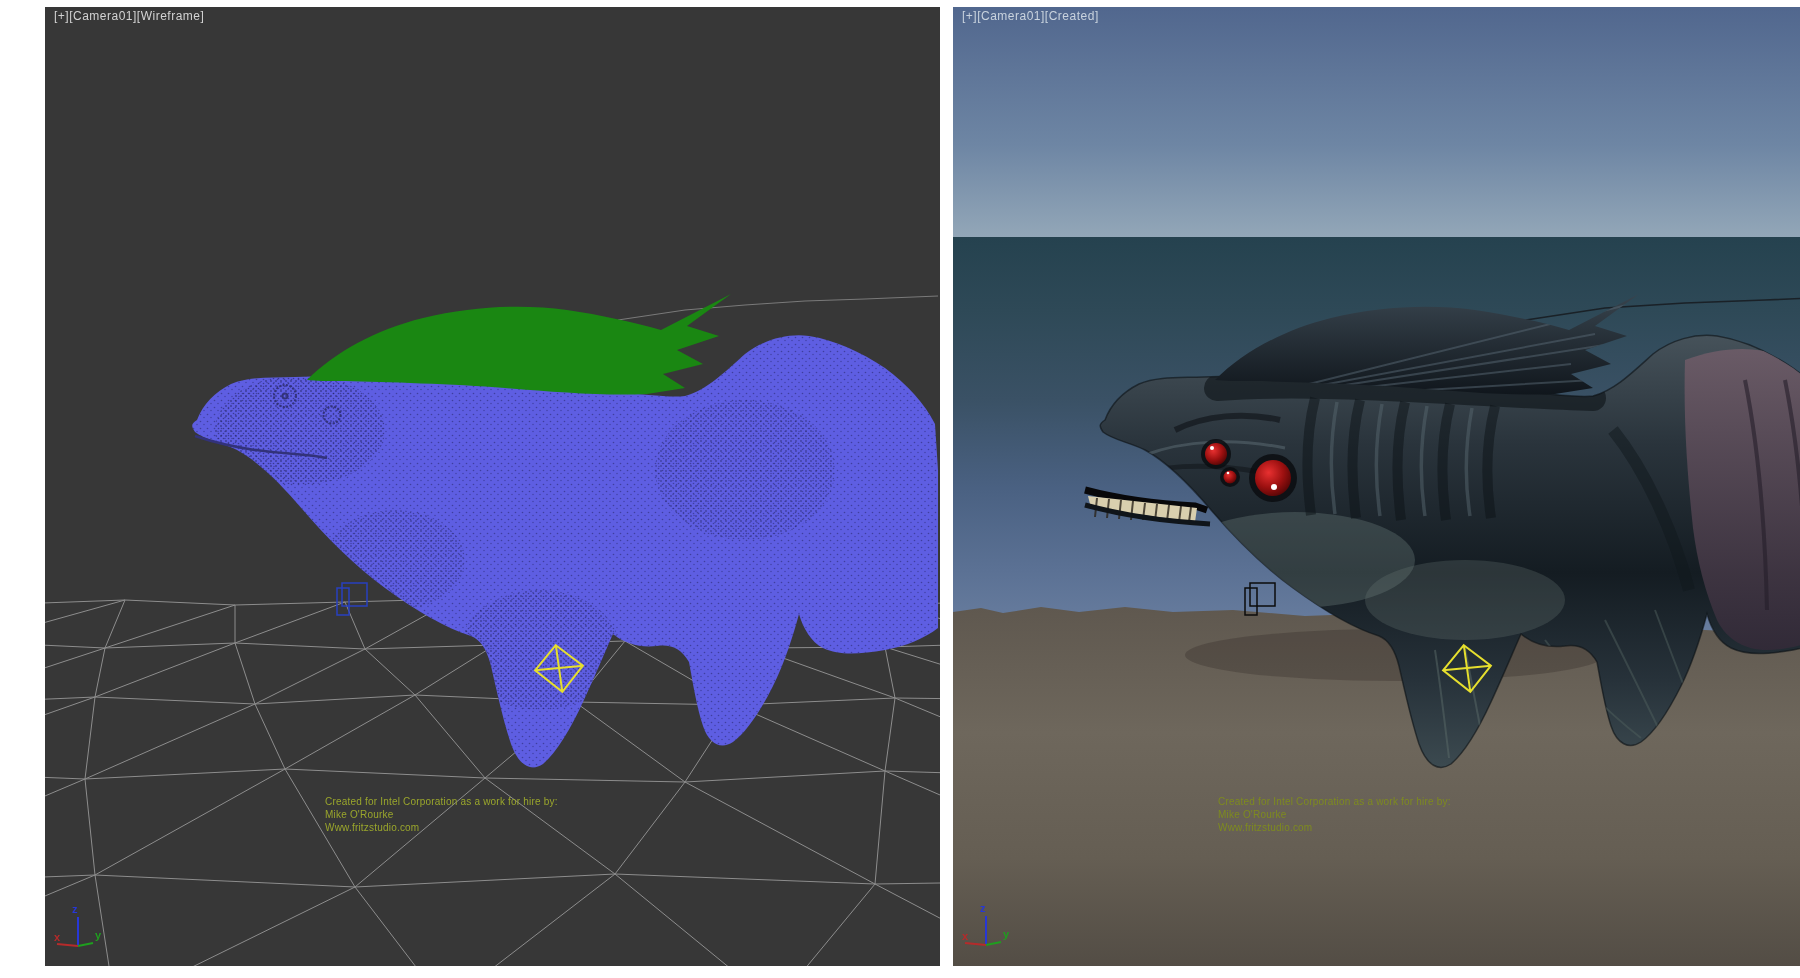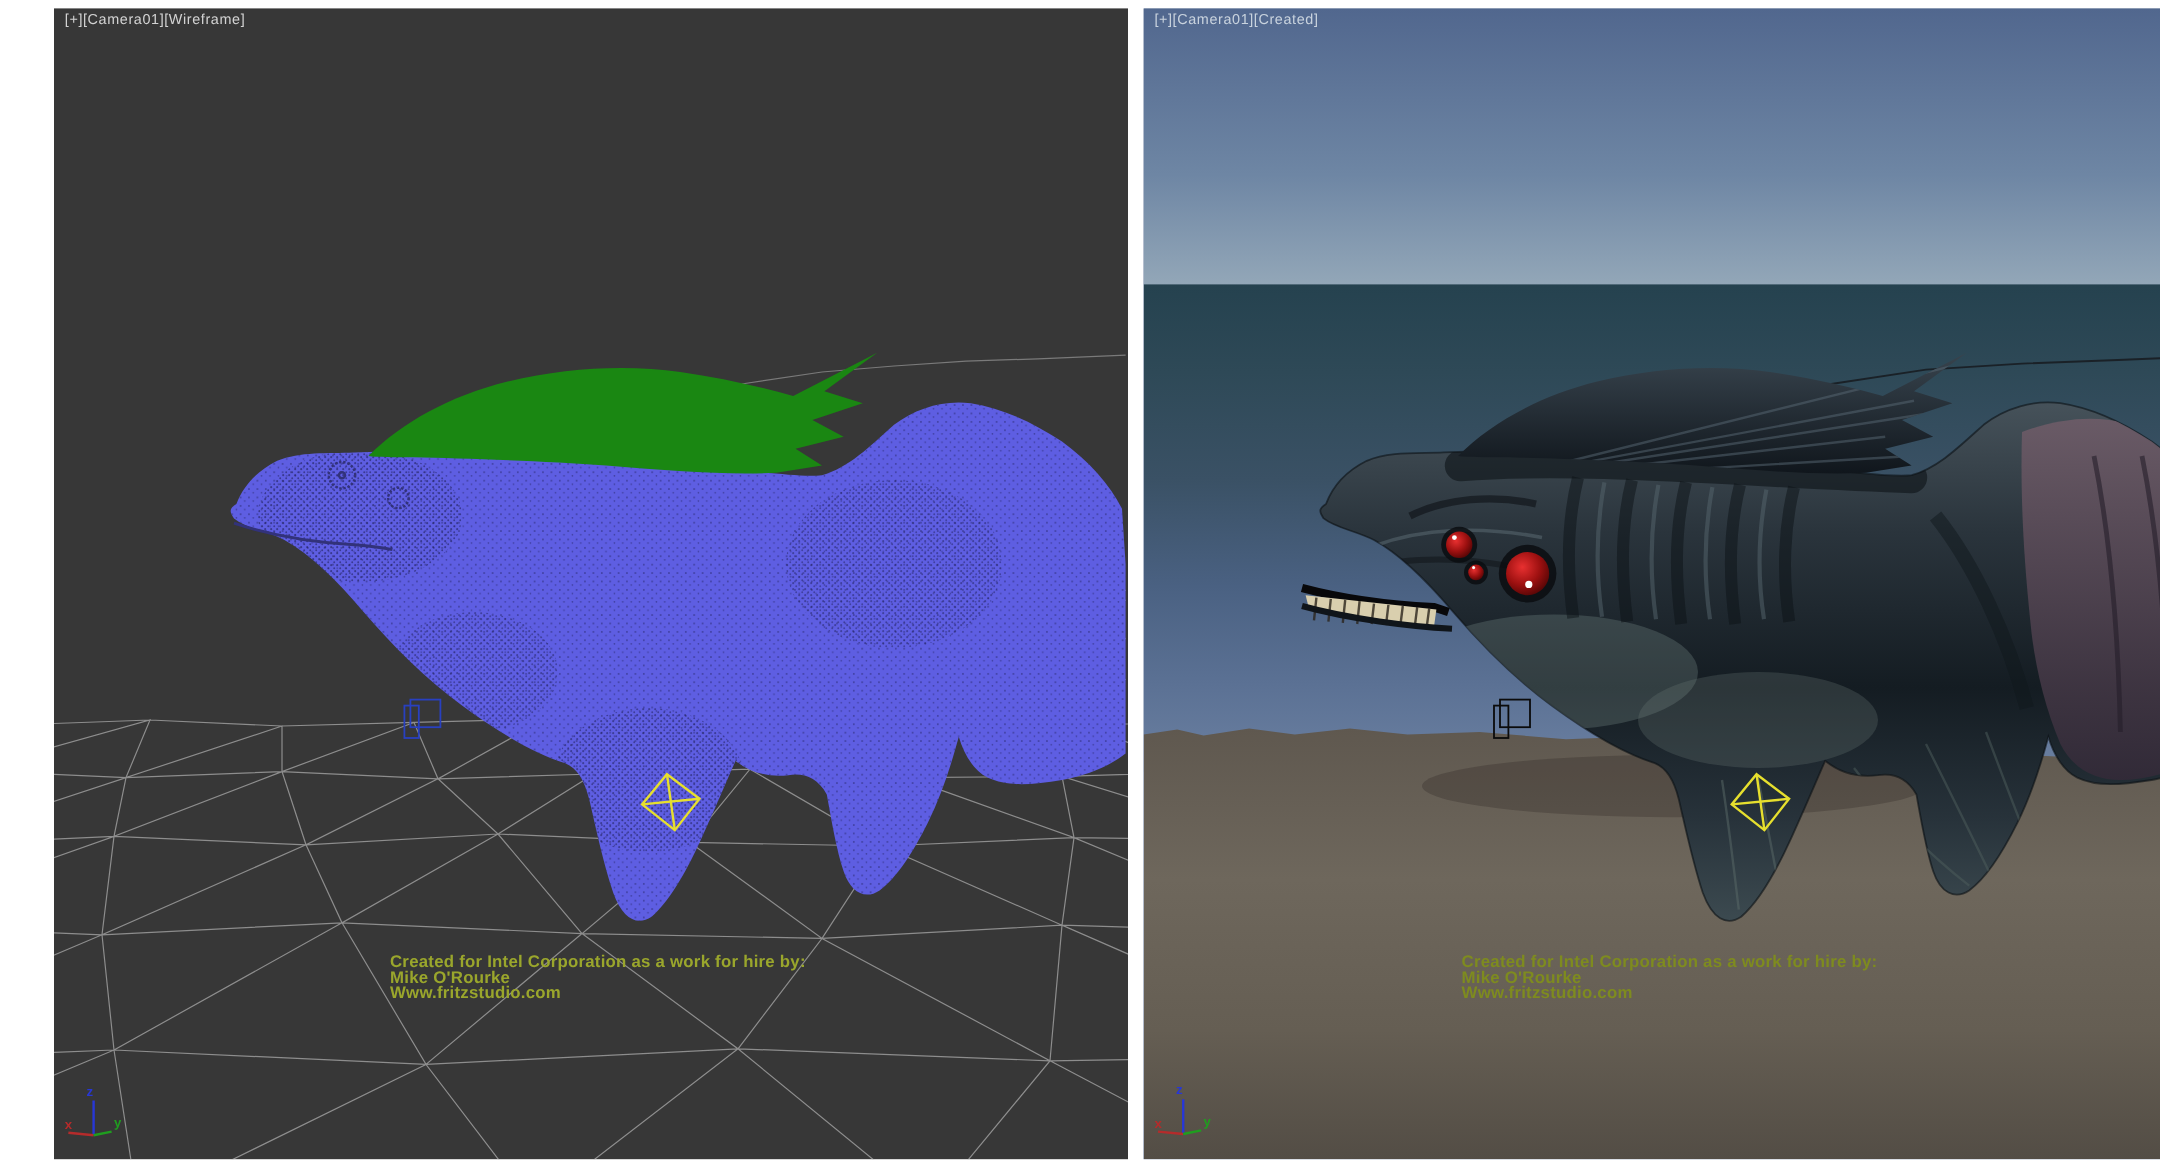--- a/index.html
+++ b/index.html
@@ -6,21 +6,21 @@
   body{width:1800px;height:978px;background:#ffffff;font-family:"Liberation Sans",sans-serif;position:relative;overflow:hidden;}
   .stage{position:absolute;left:0;top:0;width:1800px;height:978px;margin-left:45px;}
   .vp{position:absolute;top:7px;height:959px;overflow:hidden;}
   .vp-left{left:0;width:895px;background:#373737;}
   .vp-right{left:908px;width:884px;background:#51678e;}
   .vp svg{display:block;width:100%;height:100%;}
   .vp-divider{position:absolute;left:895px;top:0;width:13px;height:978px;background:#ffffff;}
   .vp-label{position:absolute;top:9px;font-size:12px;letter-spacing:0.5px;cursor:pointer;user-select:none;z-index:5;}
   .vp-label.lbl-left{left:9px;color:#d3d3d3;}
   .vp-label.lbl-right{left:917px;color:#c9d3de;}
-  .credits{position:absolute;font-size:14px;font-weight:bold;line-height:13px;letter-spacing:0.2px;z-index:4;}
+  .credits{position:absolute;font-size:10px;font-weight:normal;line-height:13px;letter-spacing:0.2px;z-index:4;}
   .credits.cr-left{left:280px;top:795px;color:#9aa62c;}
   .credits.cr-right{left:1173px;top:795px;color:#7e8b1f;}
   .axx{stroke:#b52b2b;stroke-width:2;}
   .axy{stroke:#1f9e1f;stroke-width:2;}
   .axz{stroke:#2737d6;stroke-width:2;}
   .axt{font-size:11px;font-weight:bold;}
 </style>
 </head>
 <body>
 

